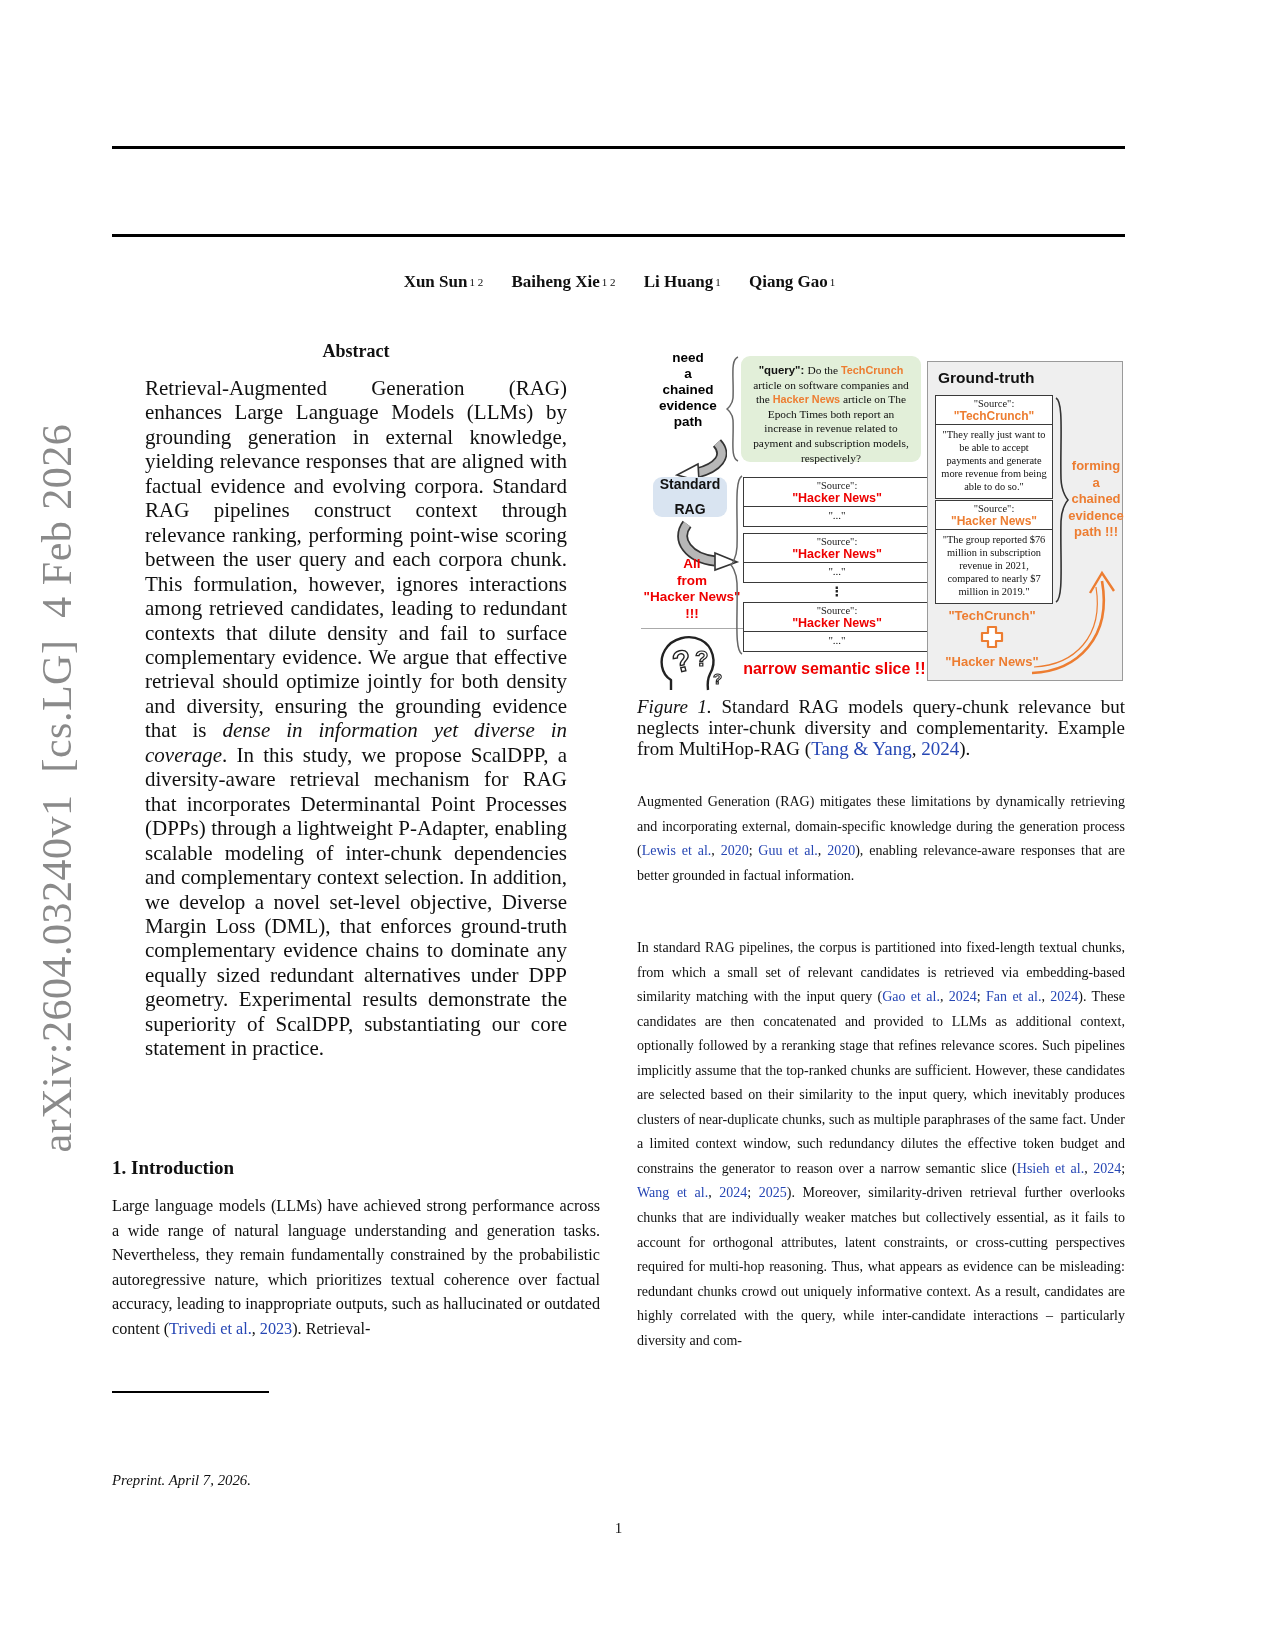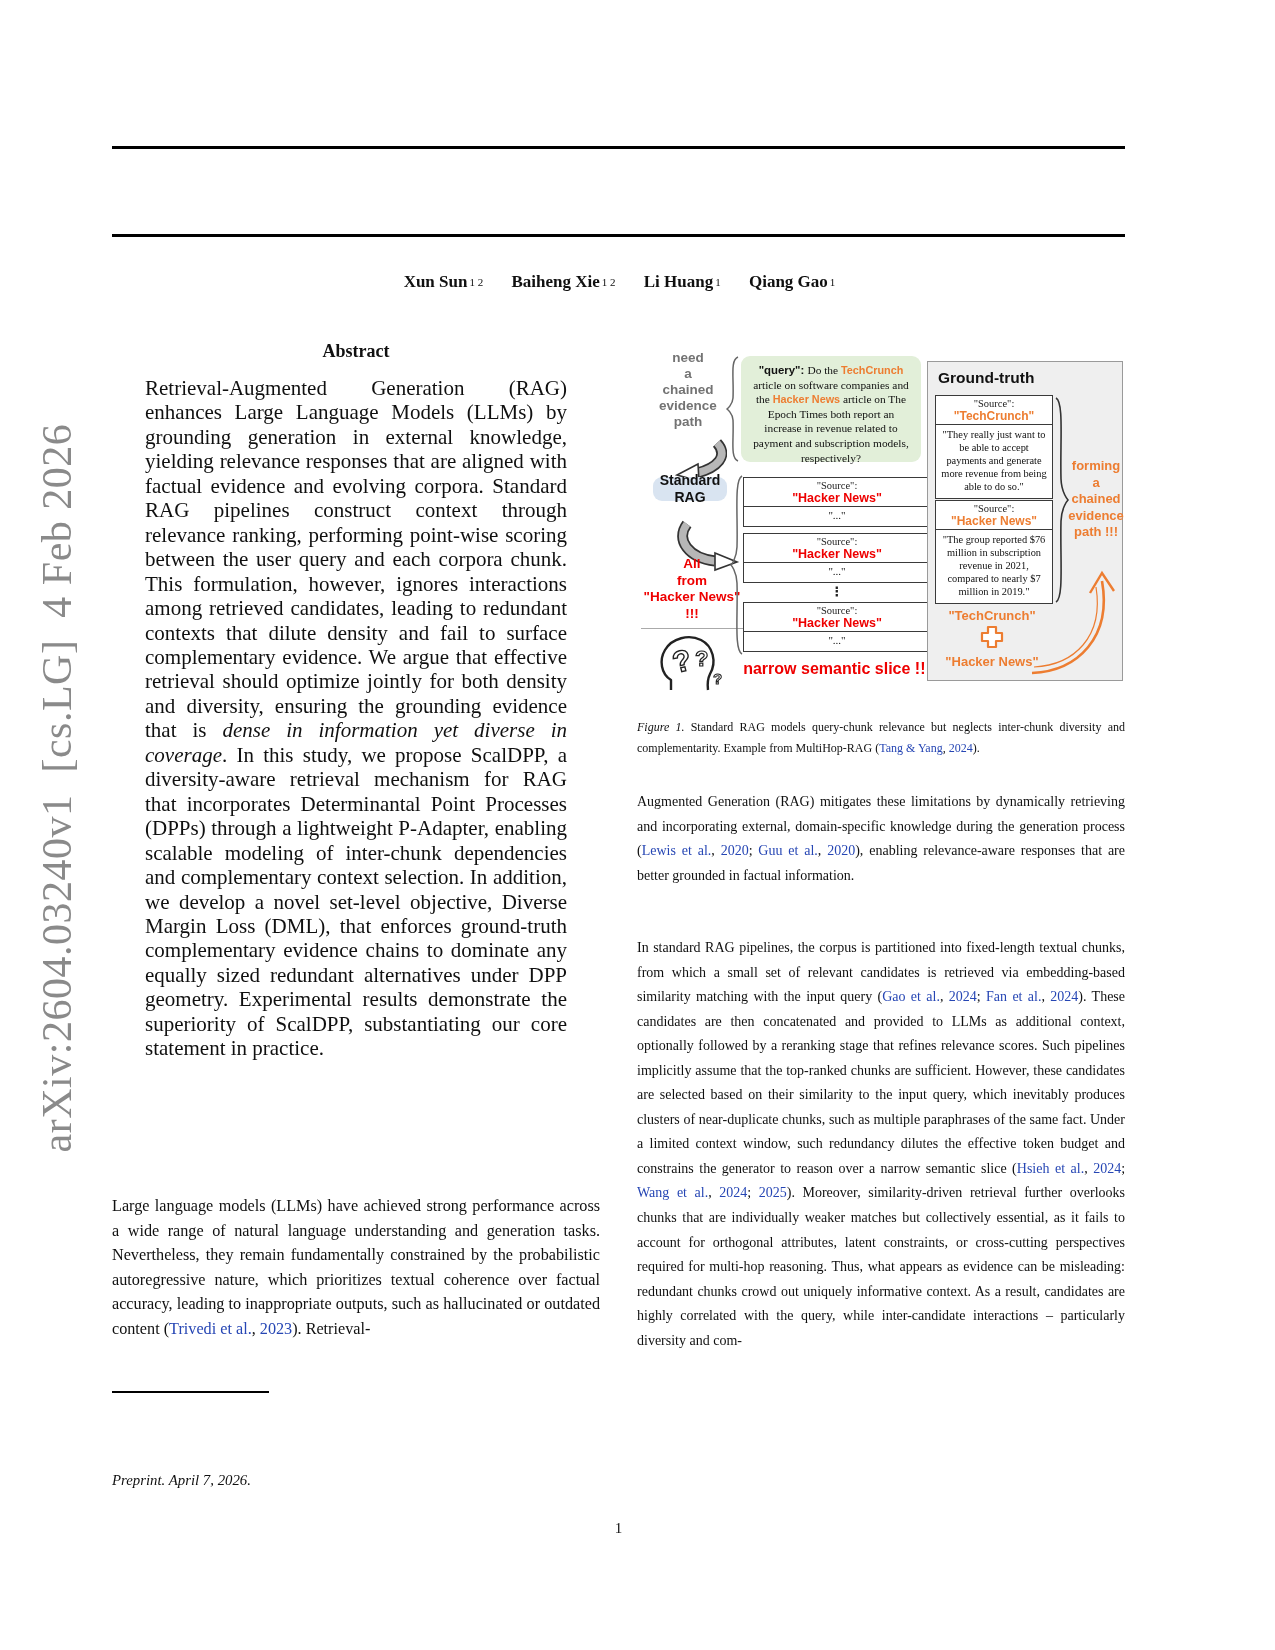--- a/index.html
+++ b/index.html
@@ -34,50 +34,50 @@
   .footnote{position:absolute;left:112px;top:1398px;width:488px;font-size:13.3px;line-height:18.8px;}
   .footnote .fsup{font-size:9px;vertical-align:super;}
   .preprint{position:absolute;left:112px;top:1472px;width:488px;font-style:italic;font-size:14.8px;}
   
   .cite{color:#2646b4;}
   .em{font-style:italic;}
   .orange{color:#ED7D31;font-weight:bold;font-family:"Liberation Sans","DejaVu Sans",sans-serif;font-size:.95em;text-align:right;}
   .qb{font-weight:bold;font-family:"Liberation Sans","DejaVu Sans",sans-serif;color:#111;}
   
   .figure{position:absolute;left:637px;top:344px;width:488px;height:350px;font-family:"Liberation Sans","DejaVu Sans",sans-serif;}
-  .need-label{position:absolute;left:8px;top:6px;width:86px;text-align:center;color:#737373;font-weight:bold;font-size:13.5px;line-height:16px;white-space:pre-line;}
+  .need-label{position:absolute;left:8px;top:6px;width:86px;text-align:center;color:#000000;font-weight:bold;font-size:13.5px;line-height:16px;white-space:pre-line;}
   .query-box{
     position:absolute;left:104px;top:12px;width:180px;height:106px;background:#E2EFD9;border-radius:9px;
     font-family:"Liberation Serif","DejaVu Serif",serif;font-size:11.4px;line-height:14.6px;text-align:center;
     padding:7px 8px;box-sizing:border-box;
   }
   .rag-box{
-    position:absolute;left:16px;top:133px;width:74px;height:24px;background:#D9E4F1;border-radius:9px;
+    position:absolute;left:16px;top:133px;width:74px;height:40px;background:#D9E4F1;border-radius:9px;
     display:flex;align-items:center;justify-content:center;text-align:center;
-    font-weight:bold;font-size:14px;line-height:17px;white-space:pre-line;color:#111;
+    font-weight:bold;font-size:14px;line-height:25px;white-space:pre-line;color:#111;
   }
   .all-from-label{position:absolute;left:0px;top:212px;width:110px;text-align:center;color:#EE0000;font-weight:bold;font-size:13.5px;line-height:16.5px;white-space:pre-line;}
   .icon-divider{position:absolute;left:4px;top:284px;width:102px;height:1px;background:#aaa;}
   .chunk{position:absolute;left:106px;width:188px;height:50px;background:#fff;border:1.5px solid #3a3a3a;box-sizing:border-box;}
   .chunk-head{border-bottom:1.4px solid #3a3a3a;text-align:center;padding:2px 1px 1px;}
   .src-label{font-family:"Liberation Serif","DejaVu Serif",serif;font-size:10.5px;color:#222;}
   .src-name{font-weight:bold;font-size:12.5px;color:#EE0000;}
   .chunk-body{font-family:"Liberation Serif","DejaVu Serif",serif;font-size:11px;text-align:center;padding:2px 0;}
   .vdots{position:absolute;left:106px;top:240px;width:188px;text-align:center;font-weight:bold;font-size:13px;color:#222;letter-spacing:0;}
   .narrow-label{position:absolute;left:88px;top:316px;width:224px;text-align:center;color:#EE0000;font-weight:bold;font-size:16px;}
   .gt-panel{position:absolute;left:290px;top:17px;width:196px;height:320px;background:#EFEFEF;border:1.3px solid #9a9a9a;box-sizing:border-box;}
   .gt-heading{position:absolute;left:10px;top:7px;font-weight:bold;font-size:15.5px;color:#111;}
   .gt-box{position:absolute;left:7px;width:118px;background:#fff;border:1.5px solid #3a3a3a;box-sizing:border-box;}
   .gt-box .src-name{color:#ED7D31;font-size:12px;}
   .gt-body{font-family:"Liberation Serif","DejaVu Serif",serif;font-size:10.4px;line-height:12.9px;text-align:center;padding:4px 3px;}
   .forming-label{position:absolute;left:139px;top:96px;width:58px;text-align:center;color:#ED7D31;font-weight:bold;font-size:13px;line-height:16.5px;white-space:pre-line;}
   .tc-label{position:absolute;left:8px;top:246px;width:112px;text-align:center;color:#ED7D31;font-weight:bold;font-size:13px;}
   .hn-label{position:absolute;left:2px;top:292px;width:124px;text-align:center;color:#ED7D31;font-weight:bold;font-size:13px;}
   
-  .caption{position:absolute;left:637px;top:697px;width:488px;font-size:12px;line-height:20.8px;margin-top:20px;}
+  .caption{position:absolute;left:637px;top:697px;width:488px;font-size:19px;line-height:20.8px;}
   .body-text{font-size:14px;line-height:24.55px;}
   .p1{position:absolute;left:637px;top:790px;width:488px;}
   .p2{position:absolute;left:637px;top:936px;width:488px;}
   .pageno{position:absolute;left:112px;top:1520px;width:1013px;text-align:center;font-size:15px;}
 </style>
 </head>
 <body>
 
 <div class="page abs" style="inset:0;">
 
@@ -89,20 +89,21 @@
   <div class="authors">
     <span class="author"><span>Xun Sun</span><span class="asup">1 2</span></span>
     <span class="author"><span>Baiheng Xie</span><span class="asup">1 2</span></span>
     <span class="author"><span>Li Huang</span><span class="asup">1</span></span>
     <span class="author"><span>Qiang Gao</span><span class="asup">1</span></span>
   </div>
 
   <div class="abstract-heading">Abstract</div>
   <div class="abstract-body just"><span>Retrieval-Augmented Generation (RAG) enhances Large Language Models (LLMs) by grounding generation in external knowledge, yielding relevance responses that are aligned with factual evidence and evolving corpora. Standard RAG pipelines construct context through relevance ranking, performing point-wise scoring between the user query and each corpora chunk. This formulation, however, ignores interactions among retrieved candidates, leading to redundant contexts that dilute density and fail to surface complementary evidence. We argue that effective retrieval should optimize jointly for both density and diversity, ensuring the grounding evidence that is </span><span class="em">dense in information yet diverse in coverage</span><span>. In this study, we propose ScalDPP, a diversity-aware retrieval mechanism for RAG that incorporates Determinantal Point Processes (DPPs) through a lightweight P-Adapter, enabling scalable modeling of inter-chunk dependencies and complementary context selection. In addition, we develop a novel set-level objective, Diverse Margin Loss (DML), that enforces ground-truth complementary evidence chains to dominate any equally sized redundant alternatives under DPP geometry. Experimental results demonstrate the superiority of ScalDPP, substantiating our core statement in practice.</span></div>
 
+  <div class="intro-heading">1. Introduction</div>
   <div class="intro-body just"><span>Large language models (LLMs) have achieved strong performance across a wide range of natural language understanding and generation tasks. Nevertheless, they remain fundamentally constrained by the probabilistic autoregressive nature, which prioritizes textual coherence over factual accuracy, leading to inappropriate outputs, such as hallucinated or outdated content (</span><span class="cite">Trivedi et al.</span><span>, </span><span class="cite">2023</span><span>). Retrieval-</span></div>
 
   <div class="fnrule"></div>
   <div class="preprint">Preprint. April 7, 2026.</div>
 
   <div class="figure">
 
     <div class="need-label">need
 a
 chained

